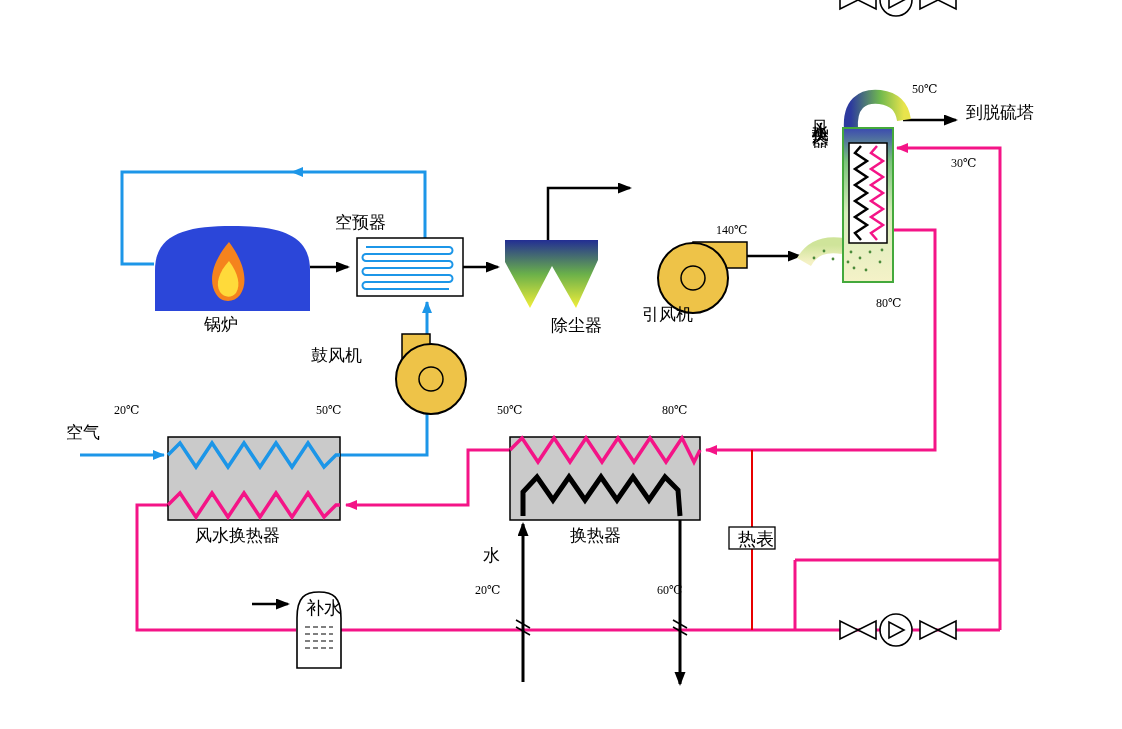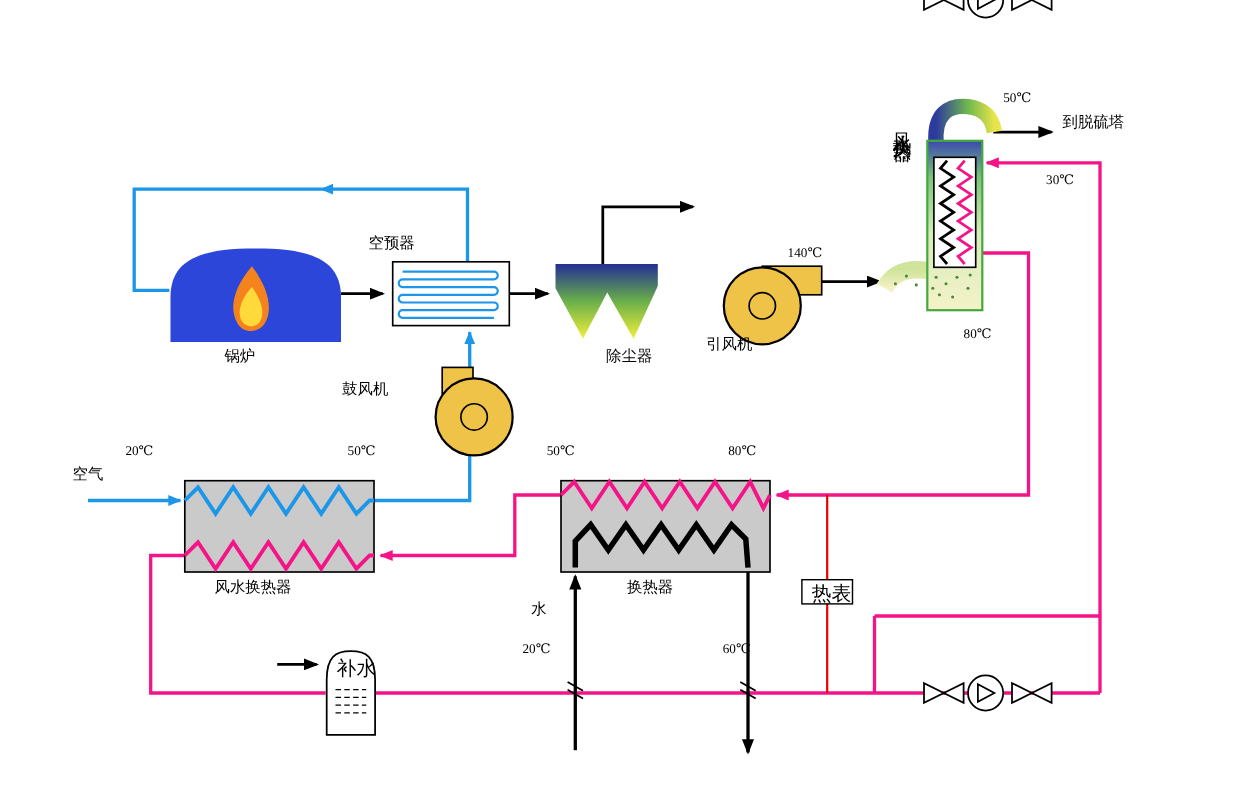--- a/index.html
+++ b/index.html
@@ -1,19 +1,19 @@
 <!DOCTYPE html>
 <html><head>
 <meta charset="utf-8">
 <style>
   html,body{margin:0;padding:0;background:#fff;}
   .stage{position:relative;width:1122px;height:729px;background:#ffffff;overflow:hidden;
          font-family:"Liberation Serif","DejaVu Serif",serif;color:#000;}
   .stage svg{position:absolute;left:0;top:0;}
-  .lbl{position:absolute;font-size:14px;white-space:nowrap;line-height:1.1;}
+  .lbl{position:absolute;font-size:17px;white-space:nowrap;line-height:1.1;}
   .tmp{font-size:12px;}
   .sm{font-size:18px;}
   .vert{writing-mode:vertical-rl;text-orientation:upright;letter-spacing:3px;font-size:17px;}
 </style>
 </head>
 <body>
 
 <div class="stage">
 
 <svg width="1122" height="729" viewBox="0 0 1122 729">
@@ -163,21 +163,21 @@
     <polygon points="889,-8 889,8 904,0" fill="none"></polygon>
     <polygon points="920,-9 920,9 938,0"></polygon>
     <polygon points="956,-9 956,9 938,0"></polygon>
   </g>
   <use href="#pumpset" transform="translate(0,630)"></use>
 </svg>
 
 <div class="lbl" style="left:66px;top:424px;">空气</div>
 <div class="lbl tmp" style="left:114px;top:404px;">20℃</div>
 <div class="lbl tmp" style="left:316px;top:404px;">50℃</div>
-<div class="lbl" style="left:204px;top:317px;">锅炉</div>
+<div class="lbl" style="left:204px;top:317px;font-family:Liberation Mono, monospace;">锅炉</div>
 <div class="lbl" style="left:335px;top:214px;">空预器</div>
 <div class="lbl" style="left:311px;top:347px;">鼓风机</div>
 <div class="lbl" style="left:507px;top:317px;padding-left:44px;">除尘器</div>
 <div class="lbl" style="left:642px;top:307px;font-family:Liberation Mono, monospace;">引风机</div>
 <div class="lbl tmp" style="left:716px;top:224px;">140℃</div>
 <div class="lbl vert" style="left:810px;top:106px;">风水换热器</div>
 <div class="lbl tmp" style="left:912px;top:83px;">50℃</div>
 <div class="lbl" style="left:966px;top:104px;">到脱硫塔</div>
 <div class="lbl tmp" style="left:951px;top:157px;">30℃</div>
 <div class="lbl tmp" style="left:876px;top:297px;">80℃</div>

